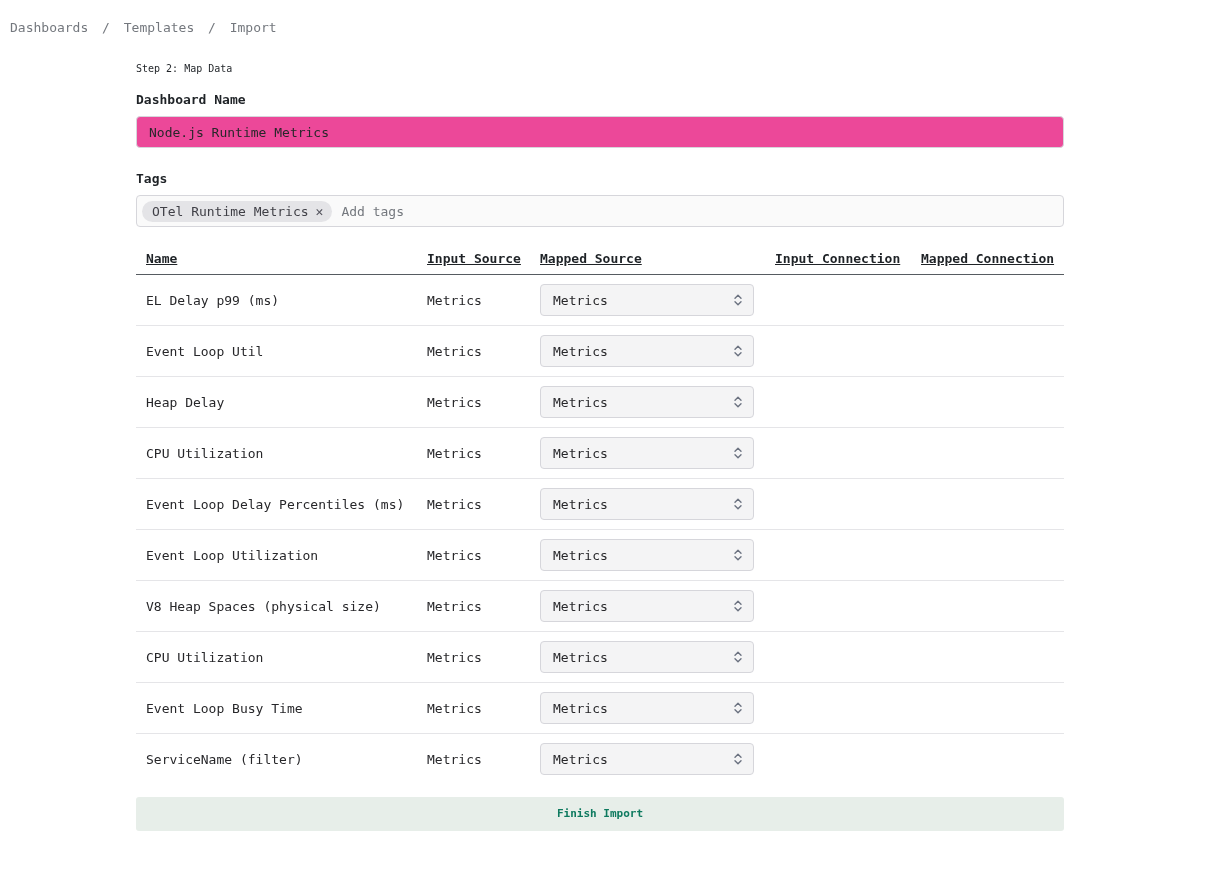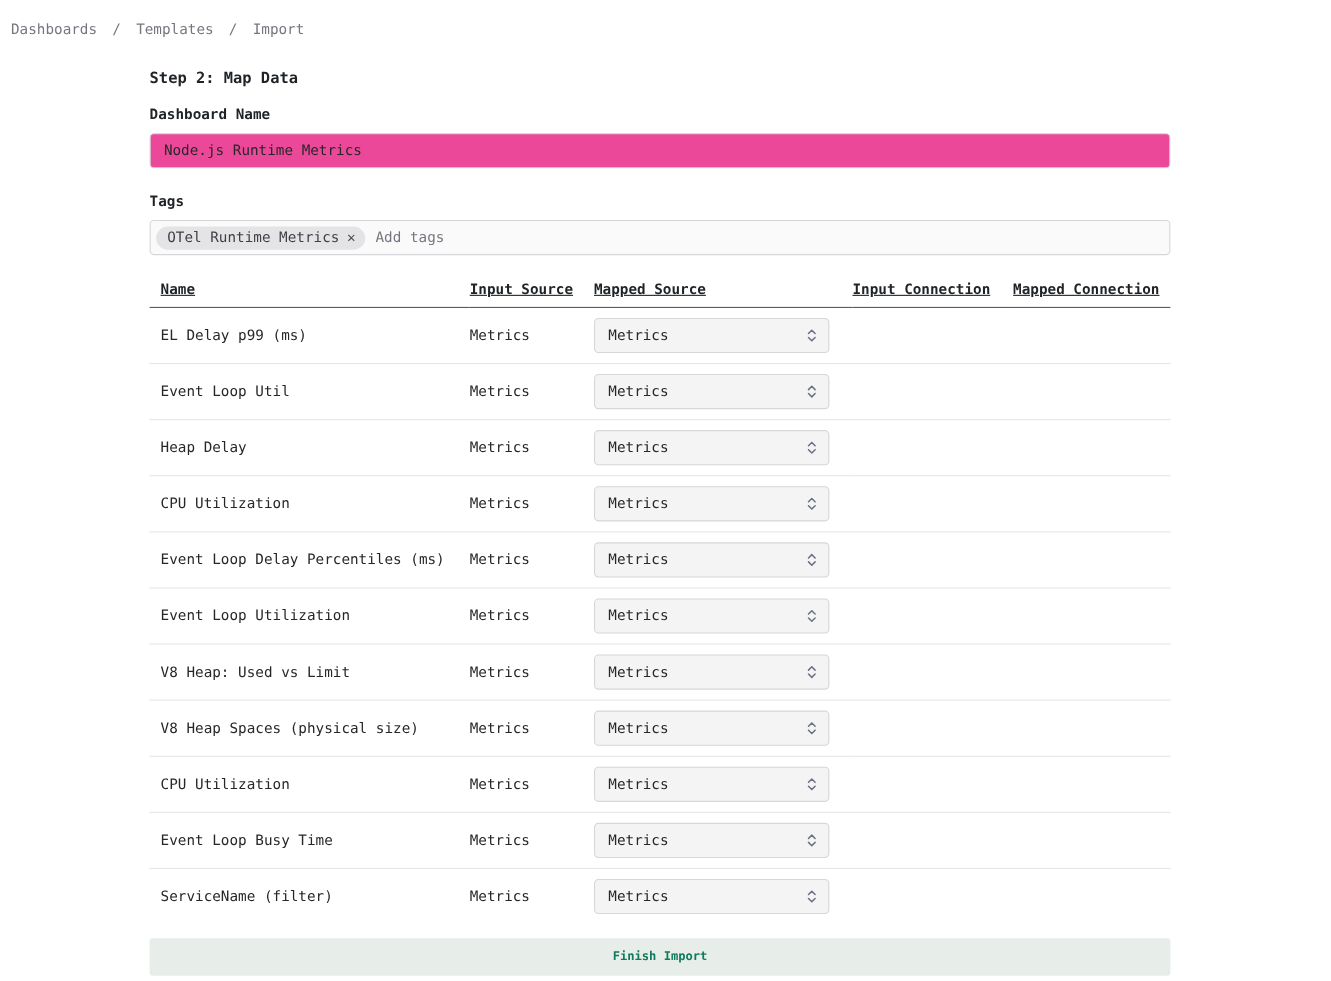--- a/index.html
+++ b/index.html
@@ -15,22 +15,22 @@
     letter-spacing: 0;
   }
   .breadcrumb .crumb { cursor: pointer; }
   .breadcrumb .sep { margin: 0 6px; }
   .container {
     width: 928px;
     margin-left: 136px;
     margin-top: 28px;
   }
   .step-title {
-    font-size: 14px;
-    font-weight: bold;
+    font-size: 10px;
+    font-weight: normal;
     color: #1f2327;
     margin-bottom: 18px;
   }
   .field-label {
     display: block;
     font-weight: bold;
     color: #1f2327;
     margin-bottom: 9px;
   }
   .text-input {
@@ -250,35 +250,20 @@
               <svg class="chev" width="12" height="14" viewBox="0 0 12 14" fill="none" stroke="#6b7280" stroke-width="1.4" stroke-linecap="round" stroke-linejoin="round">
                 <path d="M3 5.2 L6 2.2 L9 5.2"></path>
                 <path d="M3 8.8 L6 11.8 L9 8.8"></path>
               </svg>
             </div>
           </td>
           <td></td>
           <td></td>
         </tr>
         <tr>
-          <td>V8 Heap: Used vs Limit</td>
-          <td>Metrics</td>
-          <td>
-            <div class="select">
-              <span>Metrics</span>
-              <svg class="chev" width="12" height="14" viewBox="0 0 12 14" fill="none" stroke="#6b7280" stroke-width="1.4" stroke-linecap="round" stroke-linejoin="round">
-                <path d="M3 5.2 L6 2.2 L9 5.2"></path>
-                <path d="M3 8.8 L6 11.8 L9 8.8"></path>
-              </svg>
-            </div>
-          </td>
-          <td></td>
-          <td></td>
-        </tr>
-        <tr>
           <td>V8 Heap Spaces (physical size)</td>
           <td>Metrics</td>
           <td>
             <div class="select">
               <span>Metrics</span>
               <svg class="chev" width="12" height="14" viewBox="0 0 12 14" fill="none" stroke="#6b7280" stroke-width="1.4" stroke-linecap="round" stroke-linejoin="round">
                 <path d="M3 5.2 L6 2.2 L9 5.2"></path>
                 <path d="M3 8.8 L6 11.8 L9 8.8"></path>
               </svg>
             </div>

